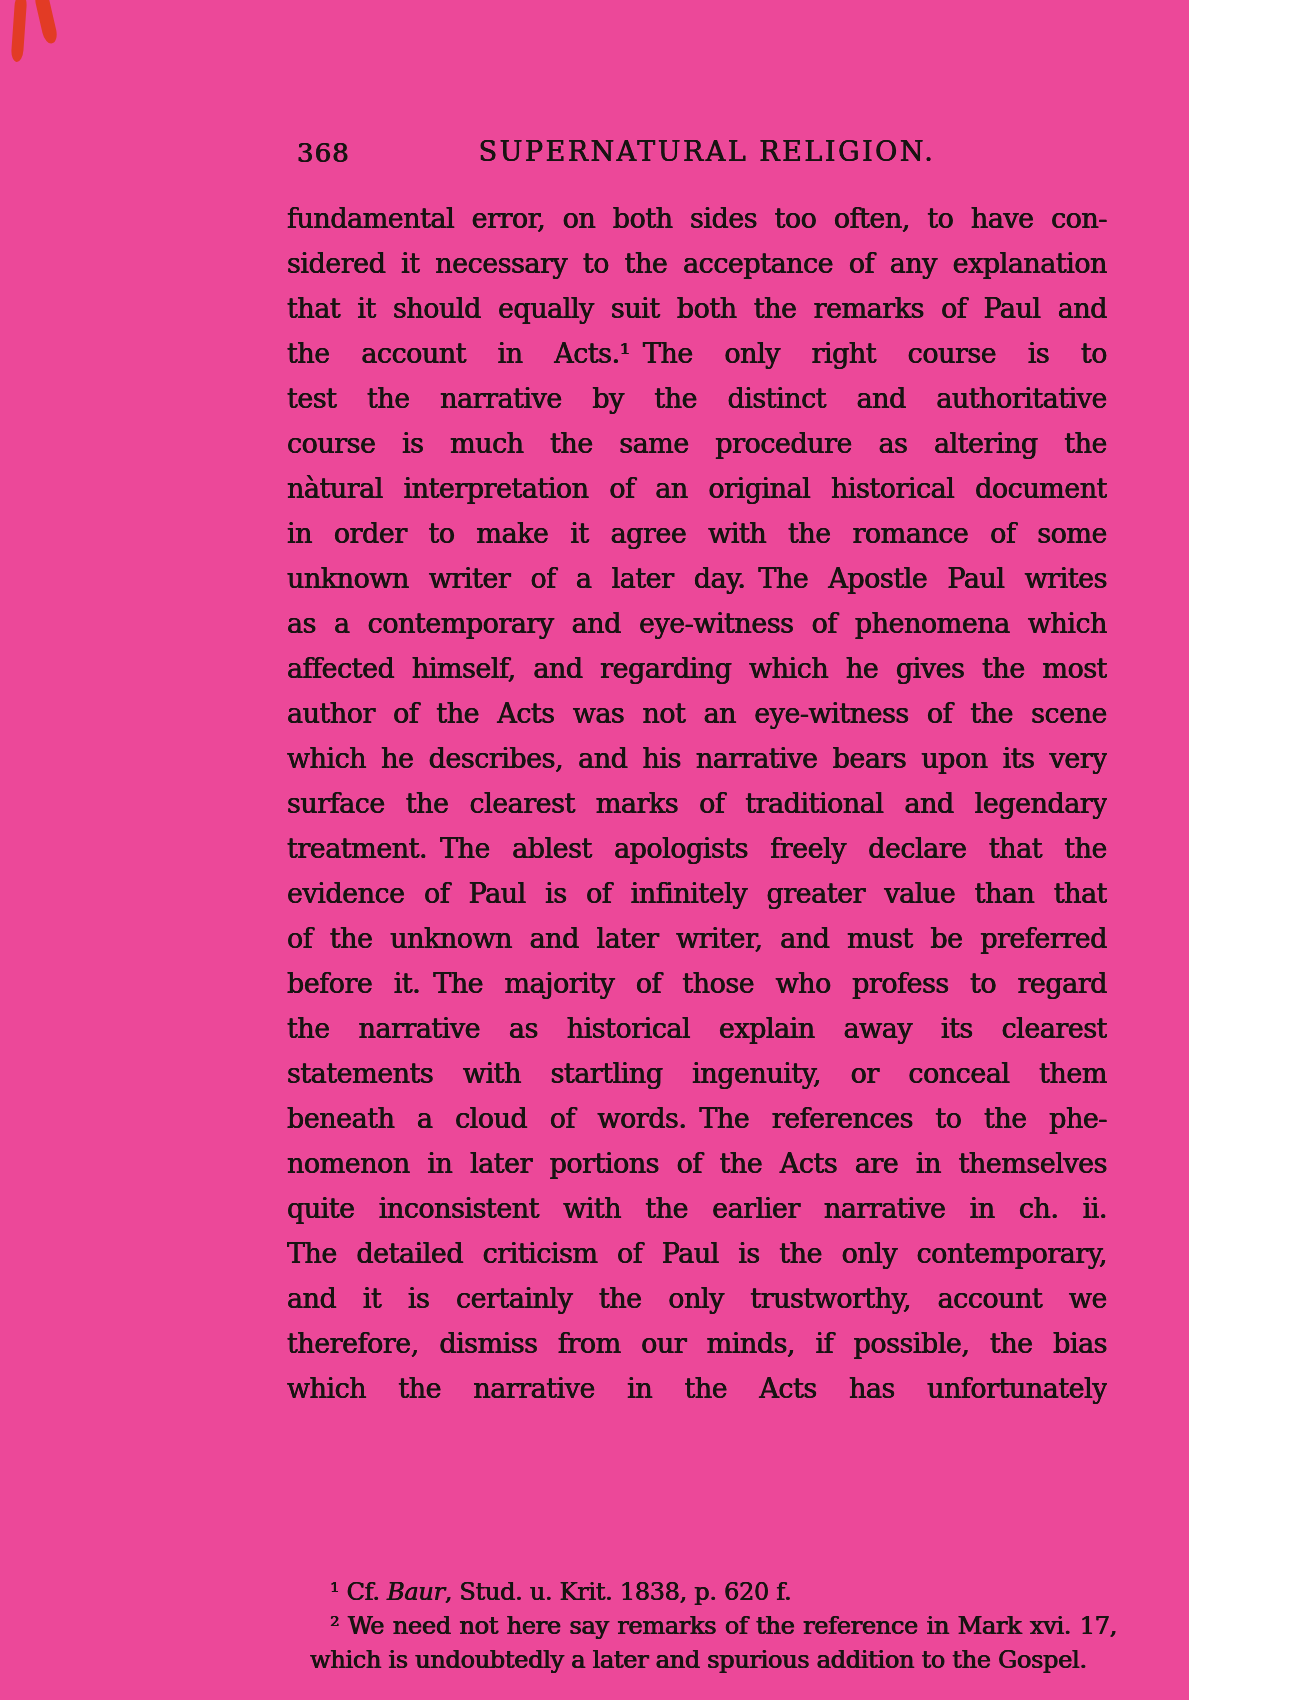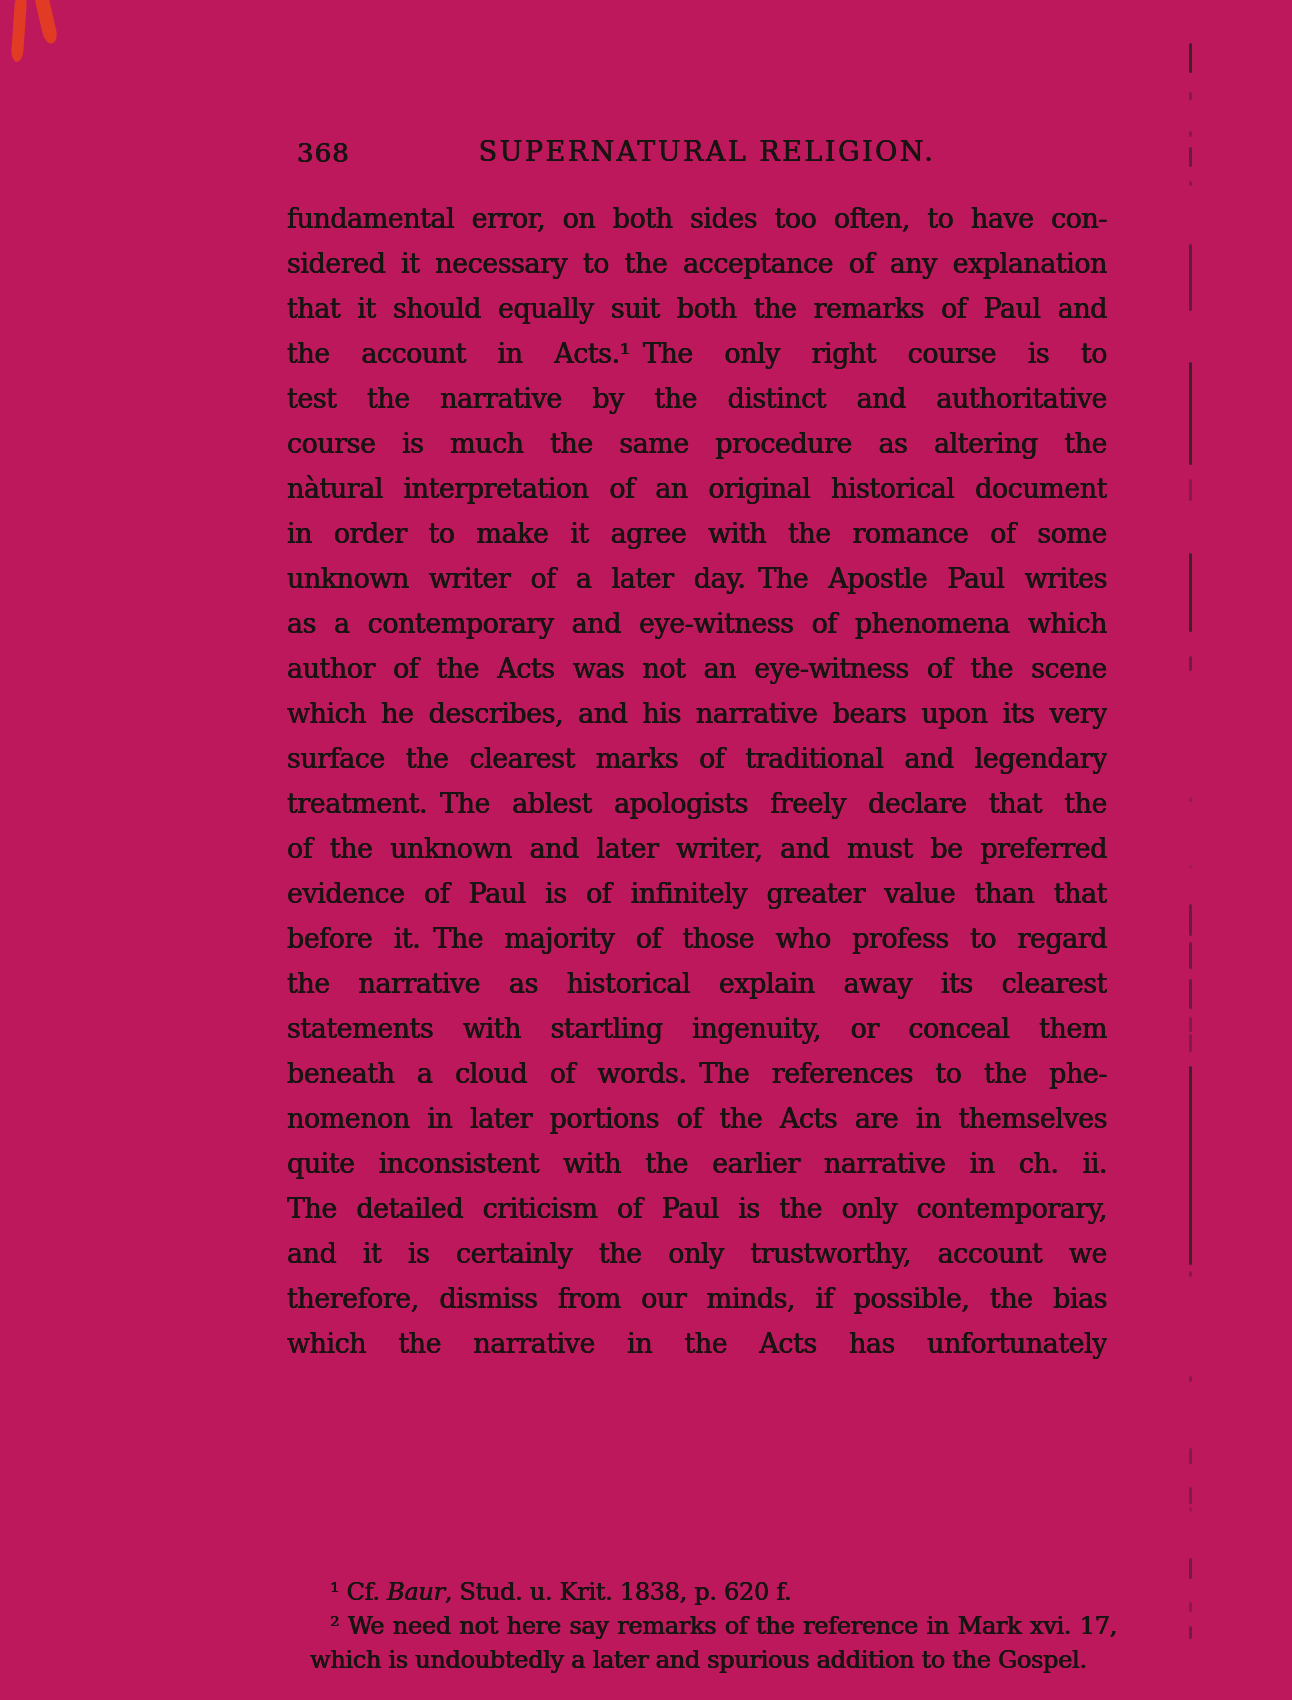--- a/index.html
+++ b/index.html
@@ -1,17 +1,17 @@
 <!DOCTYPE html>
 <html><head>
 <meta charset="utf-8">
 <style>
   html,body { margin:0; padding:0; background:#ffffff; }
   .page {
-    position:relative; width:1292px; height:1700px; background:#be185d;
+    position:relative; width:1189px; height:1700px; background:#ec4899;
     font-family:"DejaVu Serif","Liberation Serif",serif;
     color:#181412; overflow:hidden;
     text-shadow:0.35px 0 0 currentColor, -0.35px 0 0 currentColor; 
   }
   
   .header { position:absolute; left:297px; top:136px; width:820px; height:32px; }
   .pagenum { position:absolute; left:0; top:2px; font-size:26px; letter-spacing:1px;
              text-shadow:0.6px 0 0 currentColor, -0.4px 0 0 currentColor; }
   .running-title { position:absolute; left:0; right:0; top:0; text-align:center;
              font-size:27px; letter-spacing:2.5px; }
@@ -55,26 +55,27 @@
       <div class="bline">fundamental error, on both sides too often, to have con-</div>
       <div class="bline">sidered it necessary to the acceptance of any explanation</div>
       <div class="bline">that it should equally suit both the remarks of Paul and</div>
       <div class="bline">the account in Acts.¹ The only right course is to</div>
       <div class="bline">test the narrative by the distinct and authoritative</div>
       <div class="bline">course is much the same procedure as altering the</div>
       <div class="bline">nàtural interpretation of an original historical document</div>
       <div class="bline">in order to make it agree with the romance of some</div>
       <div class="bline">unknown writer of a later day. The Apostle Paul writes</div>
       <div class="bline">as a contemporary and eye-witness of phenomena which</div>
+      <div class="bline">affected himself, and regarding which he gives the most</div>
       <div class="bline">author of the Acts was not an eye-witness of the scene</div>
       <div class="bline">which he describes, and his narrative bears upon its very</div>
       <div class="bline">surface the clearest marks of traditional and legendary</div>
       <div class="bline">treatment. The ablest apologists freely declare that the</div>
+      <div class="bline">evidence of Paul is of infinitely greater value than that</div>
       <div class="bline">of the unknown and later writer, and must be preferred</div>
-      <div class="bline">evidence of Paul is of infinitely greater value than that</div>
       <div class="bline">before it. The majority of those who profess to regard</div>
       <div class="bline">the narrative as historical explain away its clearest</div>
       <div class="bline">statements with startling ingenuity, or conceal them</div>
       <div class="bline">beneath a cloud of words. The references to the phe-</div>
       <div class="bline">nomenon in later portions of the Acts are in themselves</div>
       <div class="bline">quite inconsistent with the earlier narrative in ch. ii.</div>
       <div class="bline">The detailed criticism of Paul is the only contemporary,</div>
       <div class="bline">and it is certainly the only trustworthy, account we</div>
       <div class="bline">therefore, dismiss from our minds, if possible, the bias</div>
       <div class="bline">which the narrative in the Acts has unfortunately</div>

